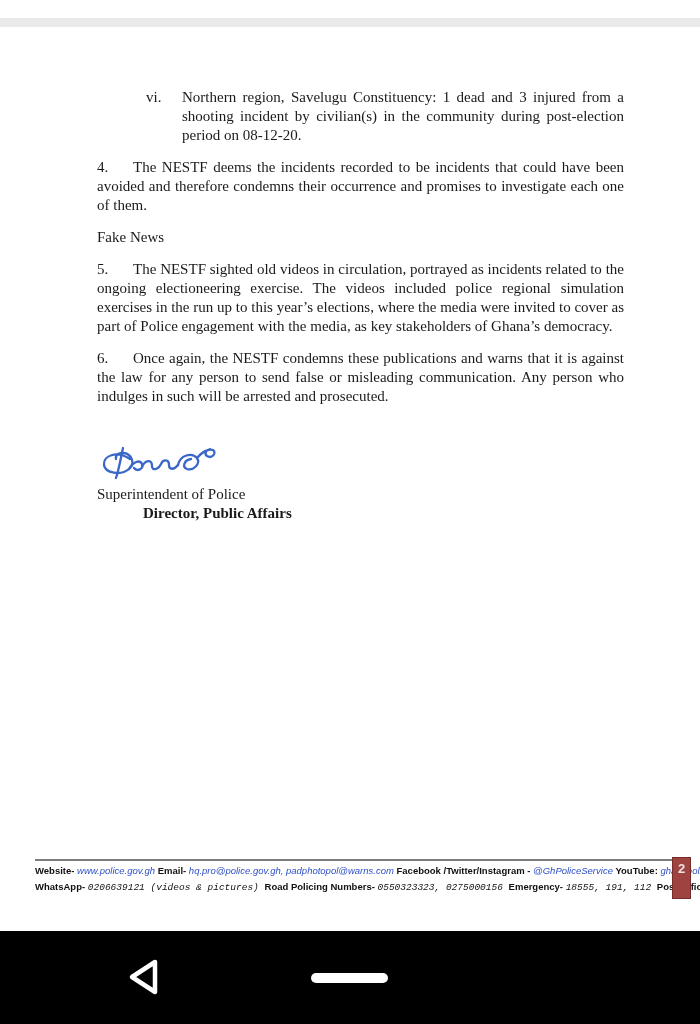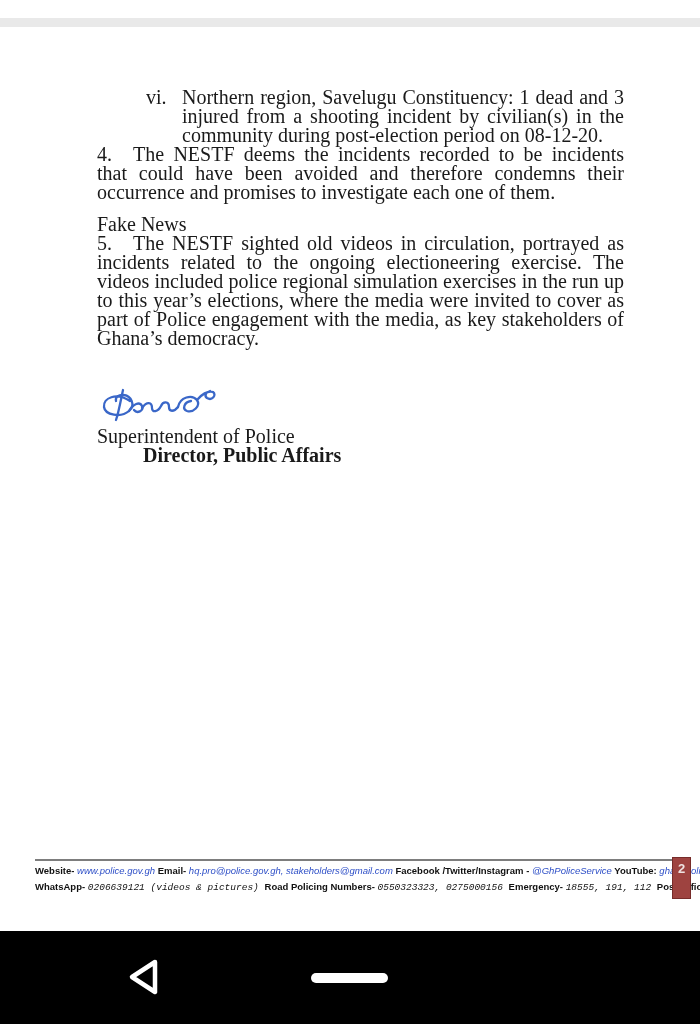--- a/index.html
+++ b/index.html
@@ -3,24 +3,24 @@
 <meta charset="utf-8">
 <style>
   * { margin:0; padding:0; box-sizing:border-box; }
   html,body { width:700px; height:1024px; background:#ffffff; overflow:hidden; }
   body { position:relative; font-family:"Liberation Serif", serif; color:#1a1a1a; }
 
   
   .top-band { position:absolute; left:0; top:18px; width:700px; height:9px; background:#e9e9e9; }
 
   
-  .doc { position:absolute; left:97px; top:88px; width:527px; font-size:20px; line-height:19px; text-align:justify; }
+  .doc { position:absolute; left:97px; top:88px; width:527px; font-size:15px; line-height:19px; text-align:justify; }
   .hang { position:relative; padding-left:85px; }
   .hang .marker { position:absolute; left:49px; top:0; }
-  .para { }
+  .para { margin-top:13px; }
   .pnum { display:inline-block; width:36px; }
   .heading { margin-top:13px; font-weight:normal; text-align:left; }
 
   .sig-block { margin-top:35px; text-align:left; }
   .sig-svg { display:block; margin-left:3px; }
   .sig-name { margin-top:3px; }
   .sig-title { font-weight:bold;margin-left:46px; }
 
   
   .footer { position:absolute; left:35px; top:859px; width:656px; border-top:2px solid #7d7d7d;
@@ -55,20 +55,23 @@
   <div class="para">
     <span class="pnum">4.</span><span>The NESTF deems the incidents recorded to be incidents that could have been avoided and therefore condemns their occurrence and promises to investigate each one of them.</span>
   </div>
 
   <div class="heading">Fake News</div>
 
   <div class="para">
     <span class="pnum">5.</span><span>The NESTF sighted old videos in circulation, portrayed as incidents related to the ongoing electioneering exercise. The videos included police regional simulation exercises in the run up to this year’s elections, where the media were invited to cover as part of Police engagement with the media, as key stakeholders of Ghana’s democracy.</span>
   </div>
 
+  <div class="para">
+    <span class="pnum">6.</span><span>Once again, the NESTF condemns these publications and warns that it is against the law for any person to send false or misleading communication. Any person who indulges in such will be arrested and prosecuted.</span>
+  </div>
 
 
   <div class="sig-block">
     <svg class="sig-svg" width="120" height="44" viewBox="0 0 120 44">
       <g fill="none" stroke="#3a67c8" stroke-width="2.3" stroke-linecap="round" stroke-linejoin="round">
         <path d="M30 18 C 16 9, 3 15, 4 24 C 5 32, 21 35, 29 28 C 36 22, 31 13, 24 12 C 19 11, 15 14, 16 18"></path>
         <path d="M23 7 C 21 16, 19 28, 16 37"></path>
         <path d="M29 28 C 33 21, 40 18, 42 23 C 44 28, 37 31, 34 27"></path>
         <path d="M42 25 C 47 18, 52 19, 52 25 C 52 30, 58 29, 61 23 C 63 18, 69 18, 69 24 C 69 29, 74 29, 78 24"></path>
         <path d="M78 24 C 80 14, 92 11, 97 17 C 101 23, 93 30, 87 28 C 82 26, 84 19, 91 18"></path>
@@ -76,21 +79,21 @@
       </g>
     </svg>
     <div>Superintendent of Police</div>
     <div class="sig-title">Director, Public Affairs</div>
   </div>
 
 </div>
 
 <div class="footer">
   <div>
-    <b>Website- </b><a class="flink">www.police.gov.gh</a><b> Email- </b><a class="flink">hq.pro@police.gov.gh</a><span class="flink">, </span><a class="flink">stakeholders@gmail.com</a><b> Facebook /Twitter/Instagram - </b><a class="flink">@GhPoliceService</a><b> YouTube: </b><a class="flink">ghanapoliceservice</a>
+    <b>Website- </b><a class="flink">www.police.gov.gh</a><b> Email- </b><a class="flink">hq.pro@police.gov.gh</a><span class="flink">, </span><a class="flink">padphotopol@warns.com</a><b> Facebook /Twitter/Instagram - </b><a class="flink">@GhPoliceService</a><b> YouTube: </b><a class="flink">ghanapoliceservice</a>
   </div>
   <div>
     <b>WhatsApp- </b><i>0206639121 (videos &amp; pictures) </i><b> Road Policing Numbers- </b><i> 0550323323, 0275000156 </i><b>Emergency- </b><i> 18555, 191, 112 </i><b> Post Office Box </b><i> GP 116, Accra</i>
   </div>
 </div>
 
 <div class="page-badge">2</div>
 
 <div class="navbar">
   <svg class="back-btn" width="40" height="46" viewBox="0 0 40 46">

